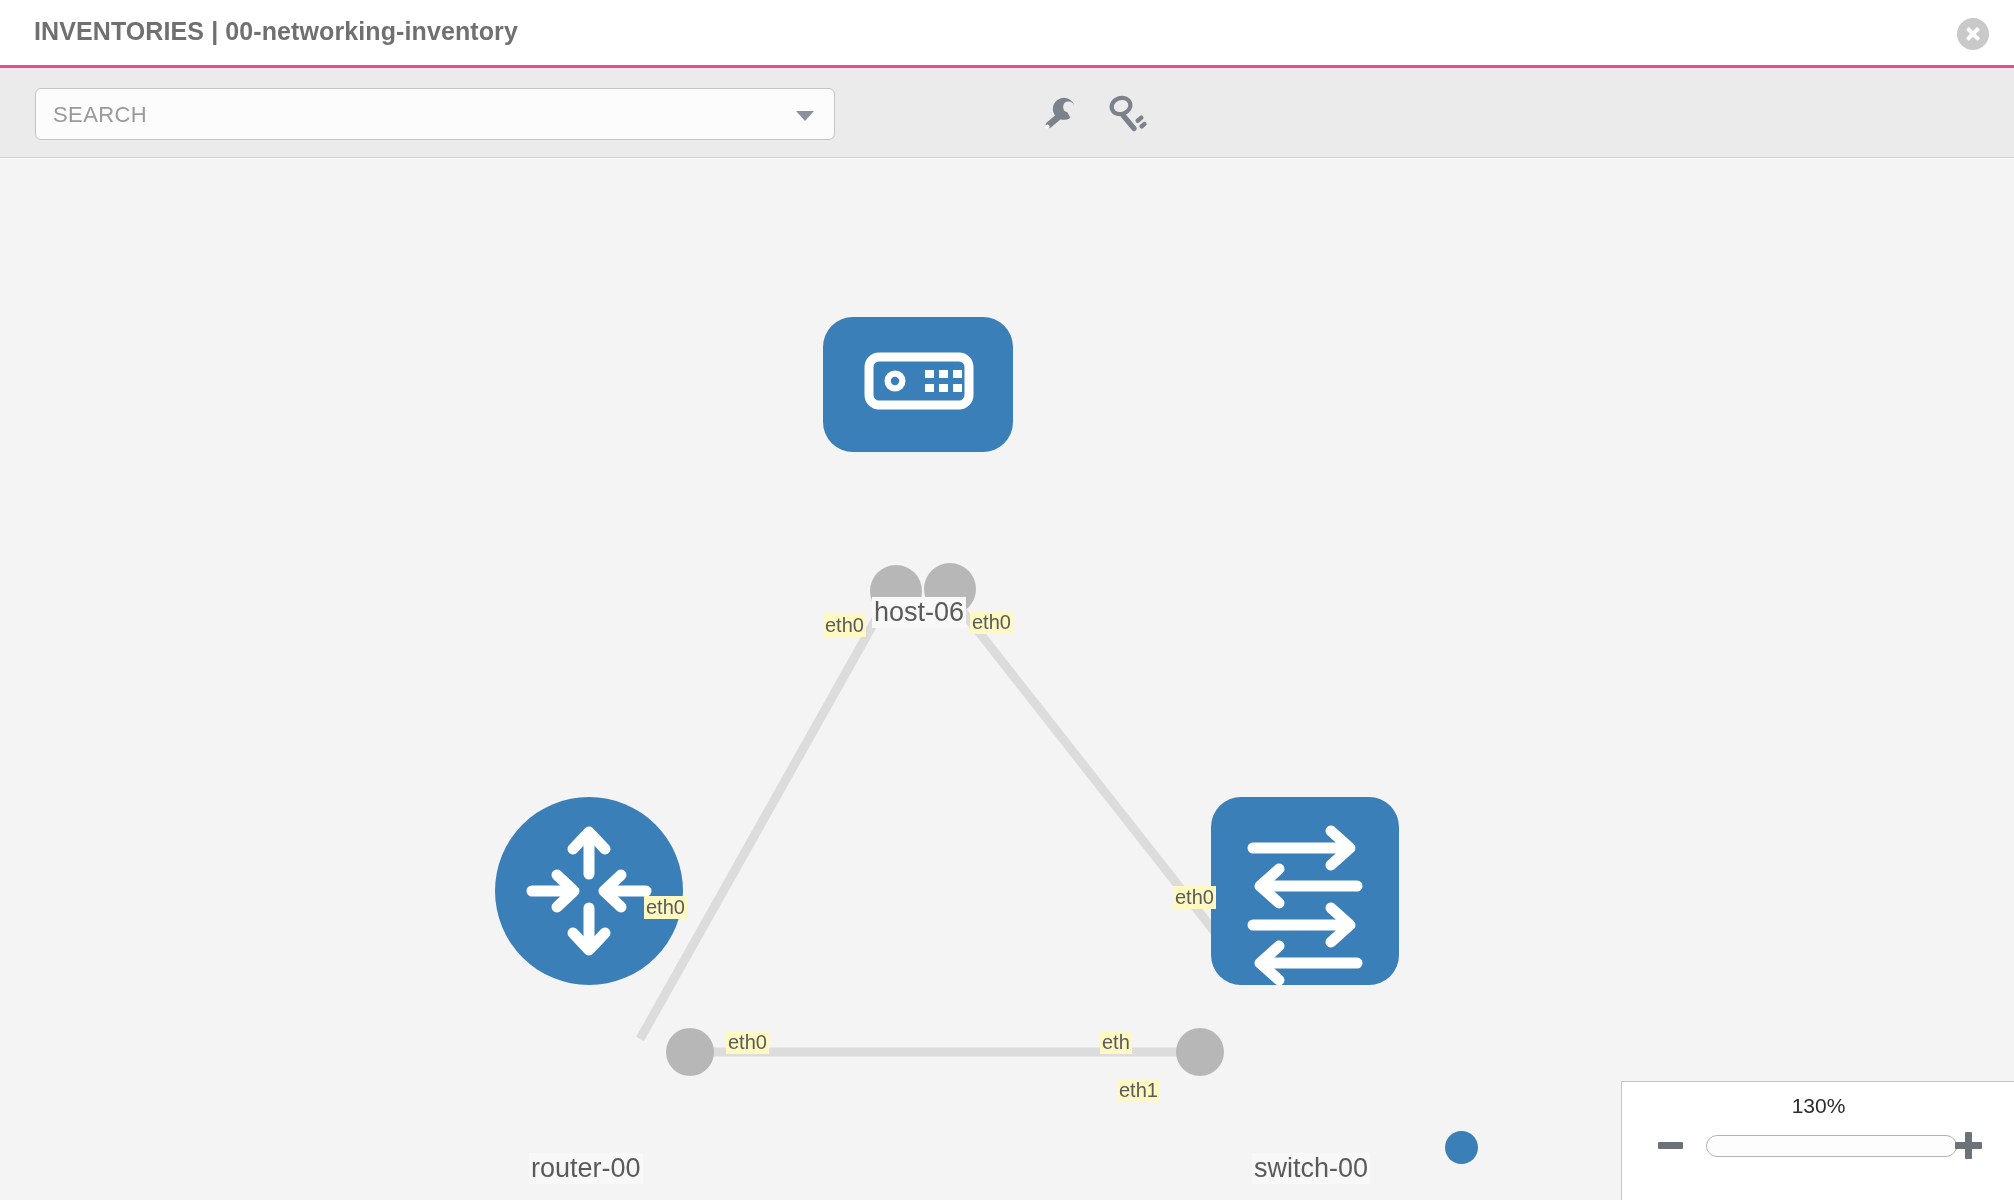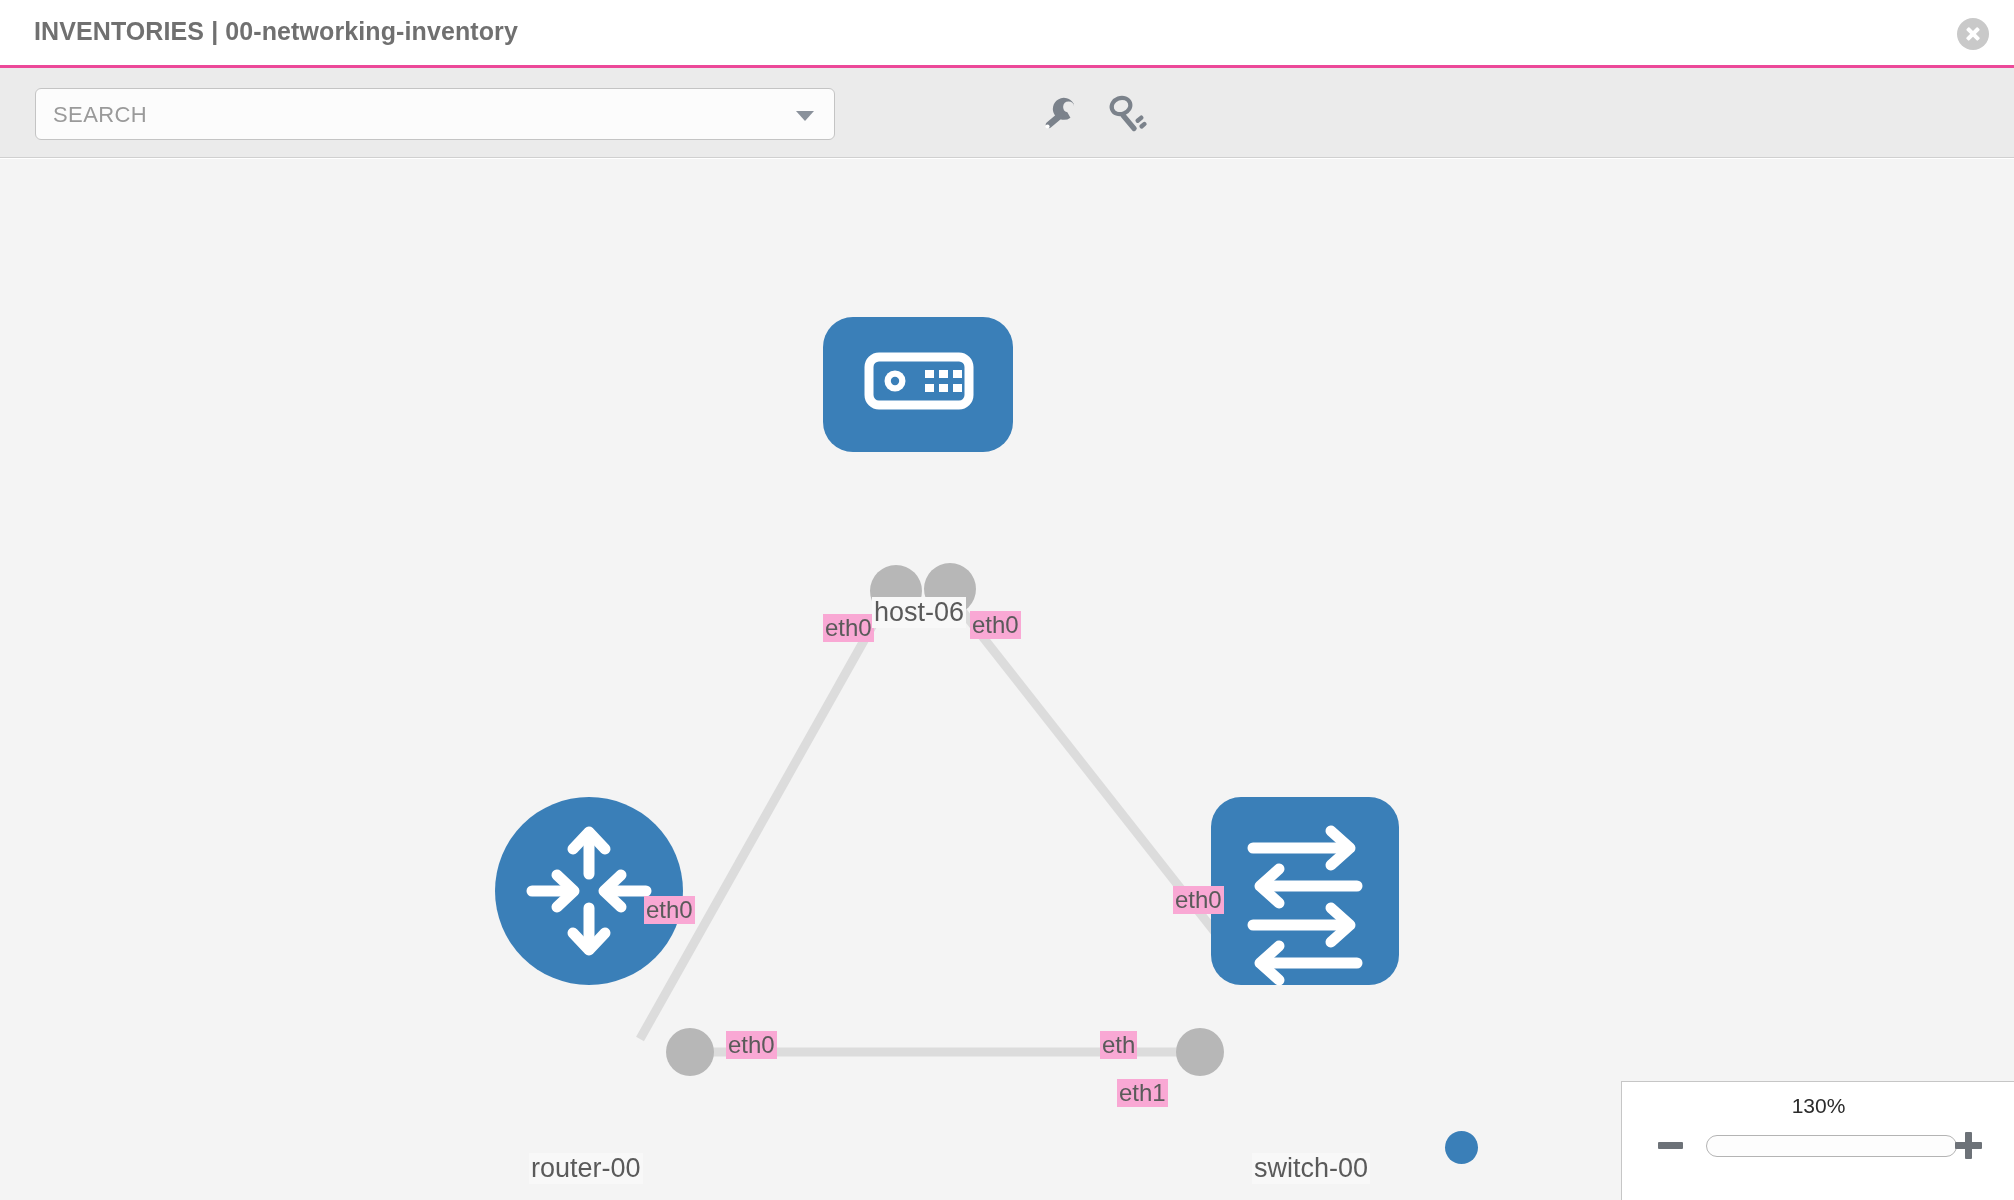--- a/index.html
+++ b/index.html
@@ -95,22 +95,22 @@
 
   .node-label {
     position: absolute;
     font-size: 27px; color: #5a5a5a;
     background: #f8f8f8;
     white-space: nowrap;
     padding: 0 2px;
   }
   .edge-label {
     position: absolute;
-    font-size: 24px; color: #5a5a5a;
-    background: #f9a8d4;
+    font-size: 20px; color: #5a5a5a;
+    background: #fef9c3;
     white-space: nowrap;
     padding: 0 2px;
   }
 
   
   .zoom-panel {
     position: absolute; left: 1621px; top: 1081px;
     width: 393px; height: 119px;
     background: #ffffff;
     border: 1px solid #c6c6c6;

